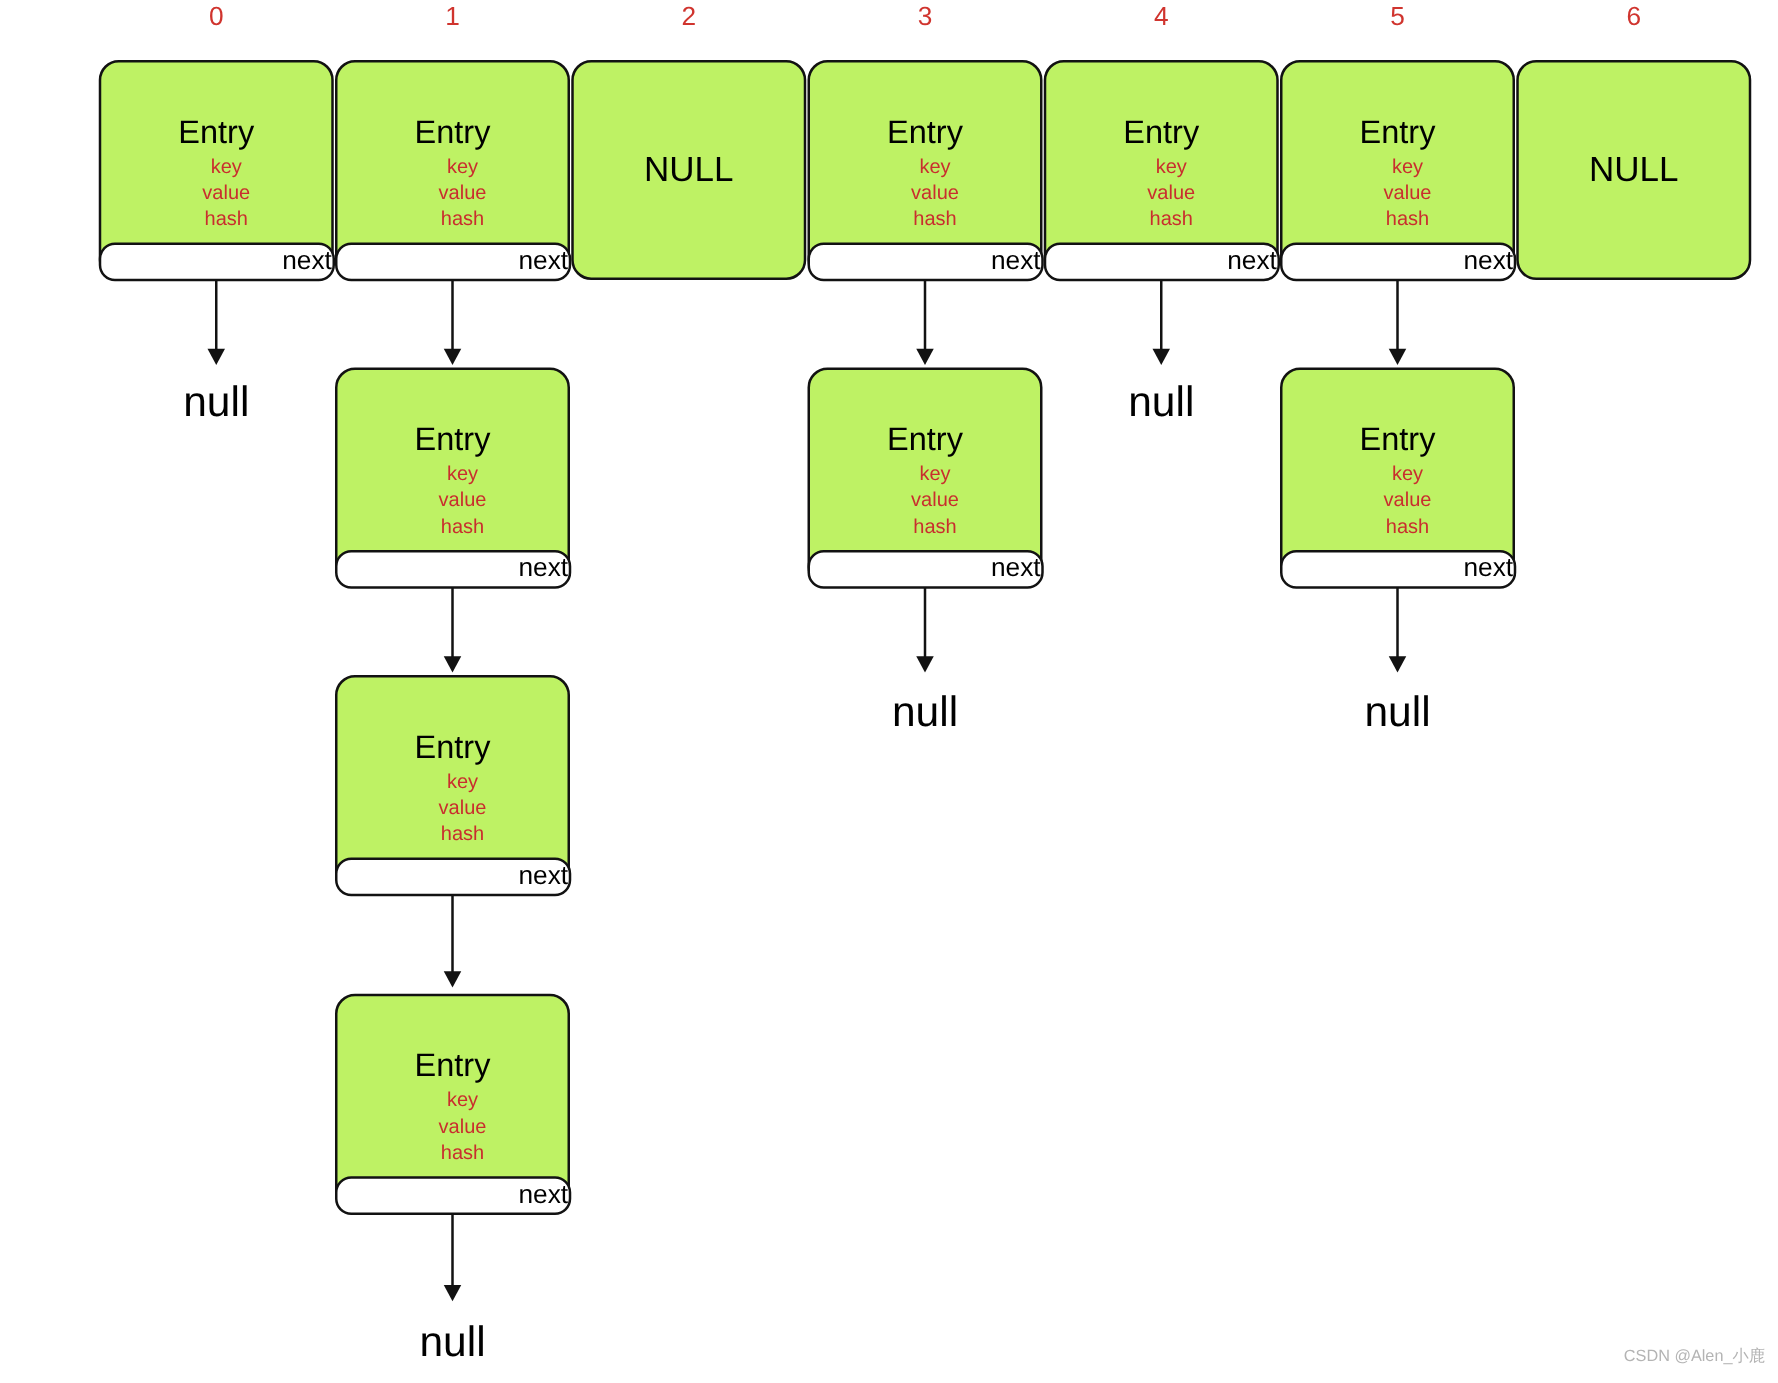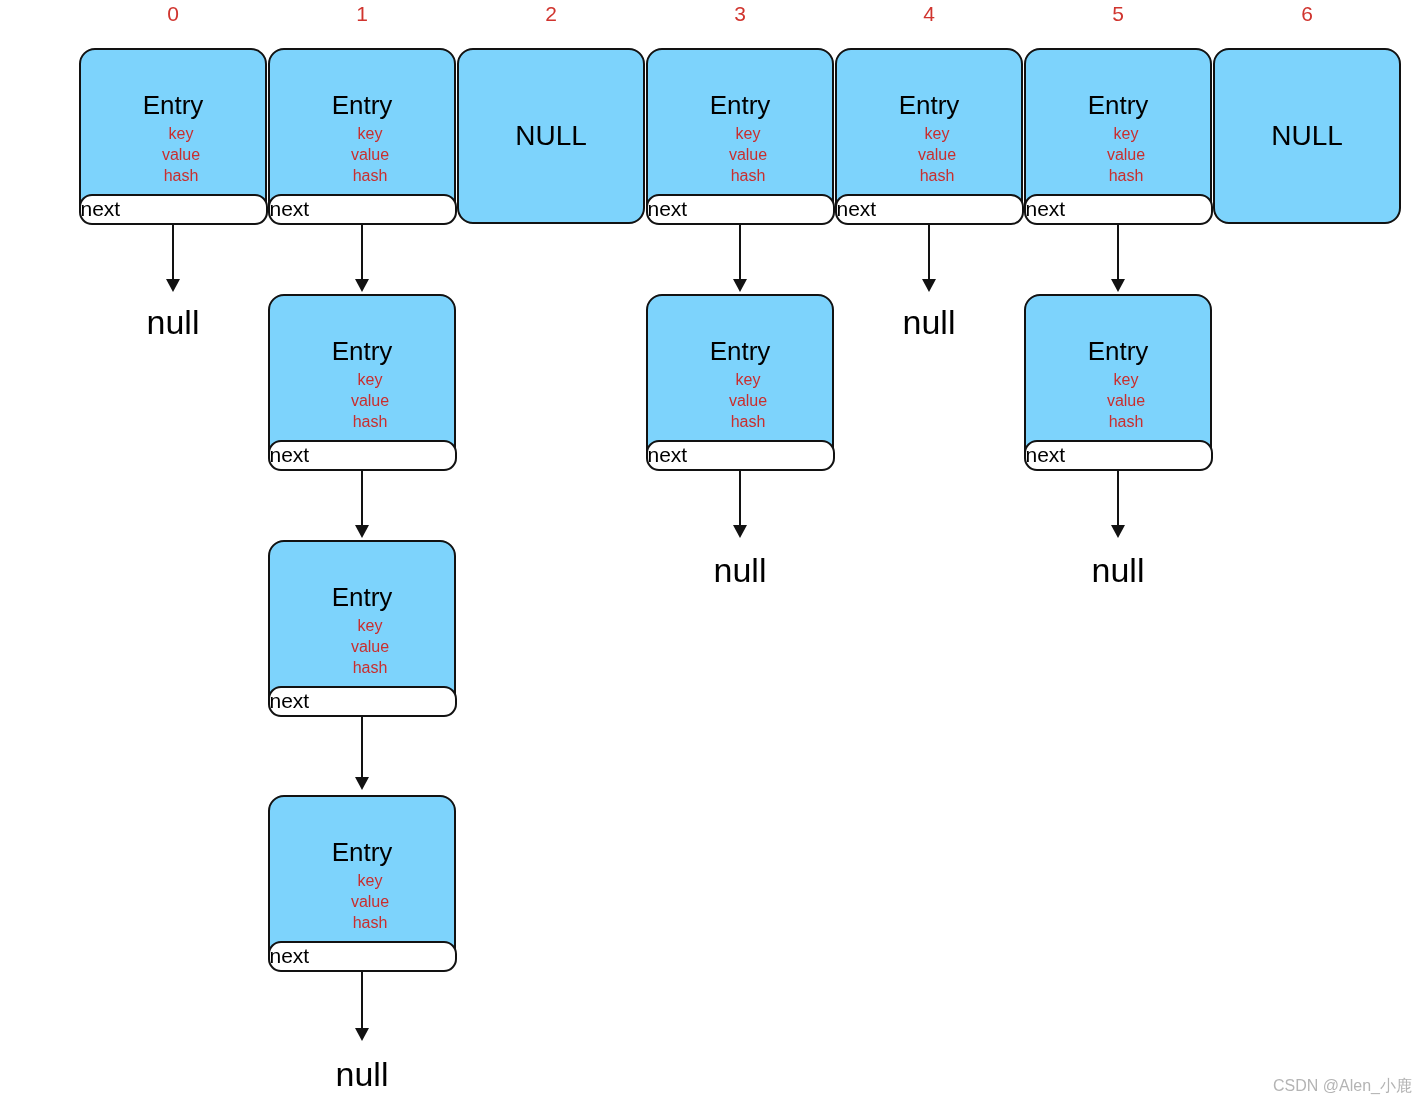--- a/index.html
+++ b/index.html
@@ -6,48 +6,48 @@
   .canvas {
     position:relative; width:1422px; height:1106px; background:#ffffff;
     font-family:"Liberation Sans", sans-serif; overflow:hidden;
   }
   .idx {
     position:absolute; top:2px; width:60px; margin-left:-30px; text-align:center;
     font-size:21px; color:#d0342e;
   }
   .node {
     position:absolute; width:188px; height:176px; box-sizing:border-box;
-    background:#7dd3fc; border:2.5px solid #121212; border-radius:16px;
+    background:#bef264; border:2.5px solid #121212; border-radius:16px;
   }
   .node-title {
     position:absolute; top:40px; left:0; right:0; text-align:center;
     font-size:26px; color:#000000;
   }
   .fields {
     position:absolute; top:73px; left:16px; right:0; text-align:center;
     font-size:16px; line-height:21px; color:#c92e2e;
   }
   .next-pill {
     position:absolute; left:-2.5px; right:-2.5px; bottom:-2.5px; height:31px;
     box-sizing:border-box; background:#ffffff; border:2.5px solid #121212;
-    border-radius:13px; text-align:left; font-size:21px; line-height:25px; color:#000000;
+    border-radius:13px; text-align:right; font-size:21px; line-height:25px; color:#000000;
   }
   .nullnode { display:flex; align-items:center; justify-content:center; }
   .nullnode .null-slot-label { font-size:28px; color:#000000; }
   .arrow { position:absolute; width:2px; margin-left:-1px; background:#121212; }
   .arrowhead {
     position:absolute; left:50%; margin-left:-7px; bottom:-12px; width:0; height:0;
     border-left:7px solid transparent; border-right:7px solid transparent;
     border-top:13px solid #121212;
   }
   .null-ref {
     position:absolute; width:160px; margin-left:-80px; text-align:center;
     font-size:34px; color:#000000;
   }
-  .watermark { position:absolute; top:1076px; right:10px; font-size:16px; color:#b4b4b4; }
+  .watermark { position:absolute; top:1076px; right:10px; font-size:13px; color:#b4b4b4; }
 </style>
 </head>
 <body>
 
 <div class="canvas">
 
   <div class="idx" style="left:173px">0</div>
   <div class="idx" style="left:362px">1</div>
   <div class="idx" style="left:551px">2</div>
   <div class="idx" style="left:740px">3</div>

